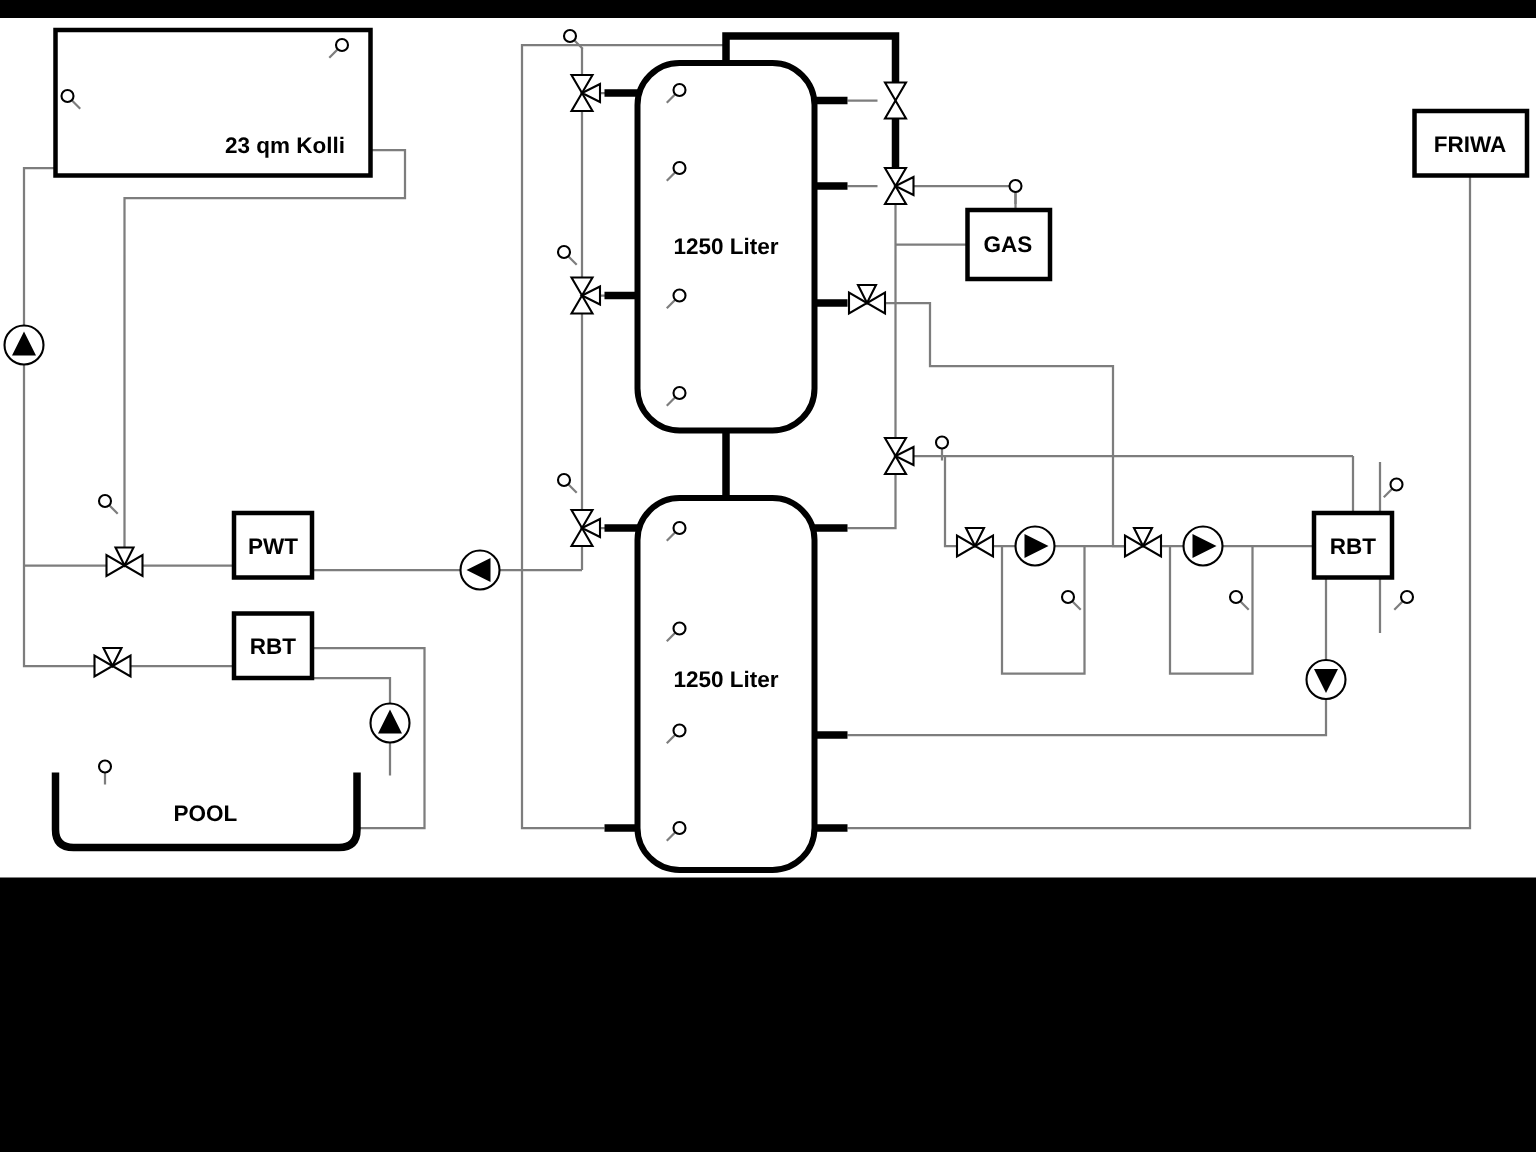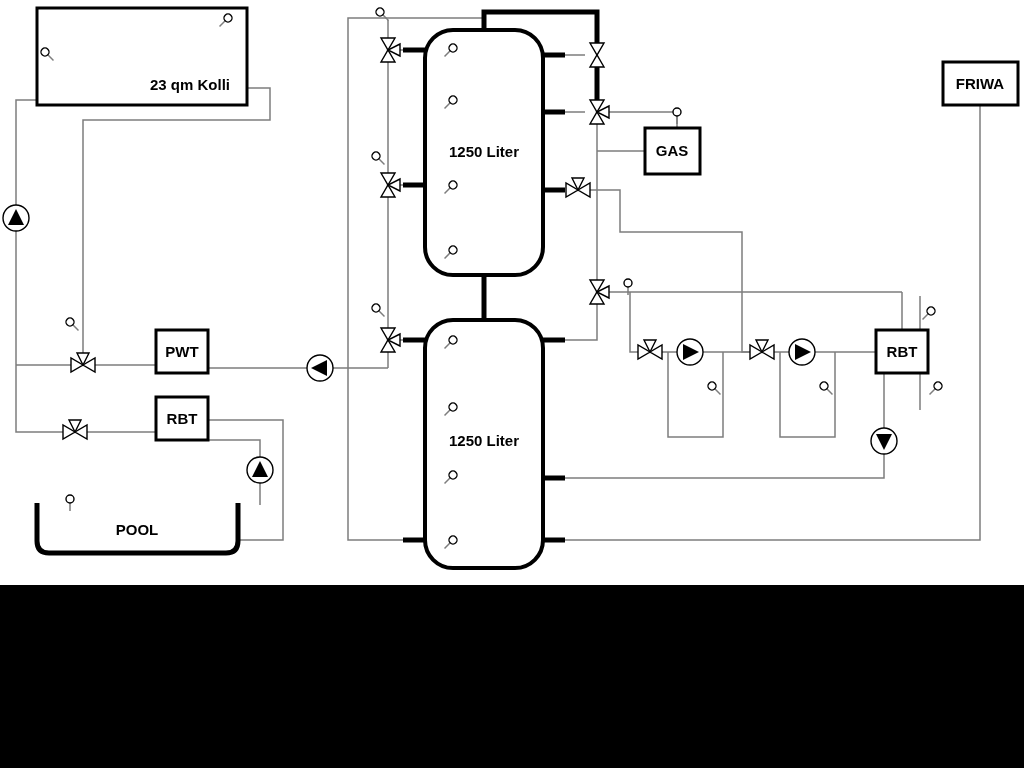--- a/index.html
+++ b/index.html
@@ -1,17 +1,17 @@
 <!DOCTYPE html>
 <html><head>
 <meta charset="utf-8">
 <style>
   html,body{margin:0;padding:0;background:#000;}
   .page{position:relative;width:1024px;height:768px;background:#000;overflow:hidden;}
-  .diagram{position:absolute;top:0;left:0;width:1024px;height:585px;background:#fff;}
+  .diagram{position:absolute;top:12px;left:0;width:1024px;height:585px;background:#fff;}
   .letterbox{position:absolute;top:585px;left:0;width:1024px;height:183px;background:#000;}
   svg{display:block;}
   .thin{stroke:#7d7d7d;stroke-width:1.5;fill:none;}
   .thick{stroke:#000;stroke-width:5;fill:none;}
   .comp{stroke:#000;stroke-width:1.4;fill:#fff;}
   .box{stroke:#000;stroke-width:3;fill:#fff;}
   .tank{stroke:#000;stroke-width:4;fill:#fff;}
   .pool{stroke:#000;stroke-width:5;fill:#fff;}
   text.lbl{font-family:"Liberation Sans",sans-serif;font-size:15px;font-weight:bold;fill:#000;text-anchor:middle;}
 </style>

